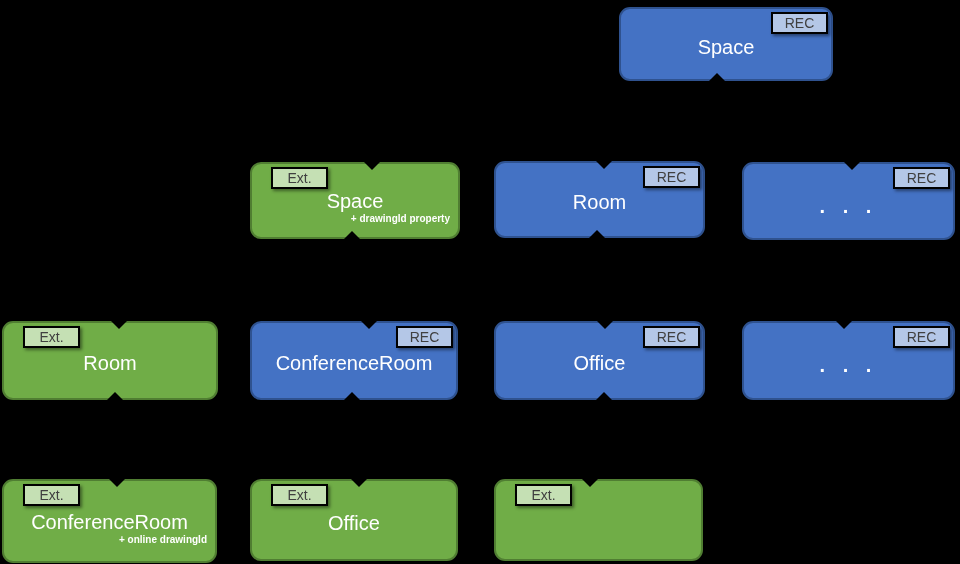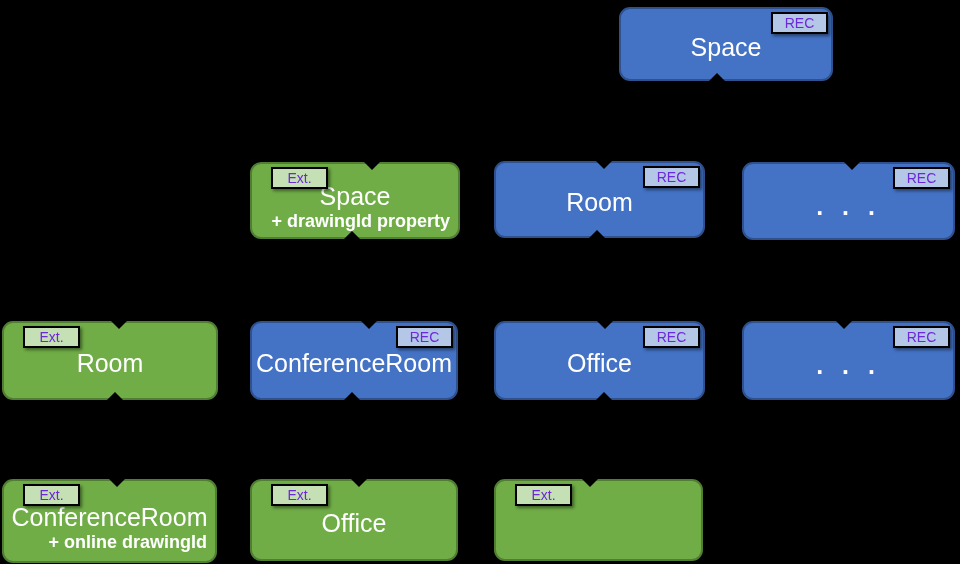--- a/index.html
+++ b/index.html
@@ -29,29 +29,29 @@
   }
   .node.blue {
     background: var(--rec-fill, #4472C4);
     border: 2px solid var(--rec-border, #2F528F);
   }
   .node.green {
     background: var(--ext-fill, #70AD47);
     border: 2px solid var(--ext-border, #507E32);
   }
   .label {
-    font-size: 25px;
+    font-size: 20px;
     line-height: 1.15;
     padding-top: 6px;
     text-align: center;
     white-space: nowrap;
   }
   .node.has-sub .label { padding-top: 14px; }
   .sublabel {
-    font-size: 18px;
+    font-size: 10px;
     font-weight: 600;
     line-height: 1.2;
     align-self: flex-end;
     padding-right: 8px;
     white-space: nowrap;
   }
   .node.dots .label {
     font-weight: bold;
     letter-spacing: 6px;
     padding-top: 10px;
@@ -59,21 +59,21 @@
   .badge {
     position: absolute;
     box-sizing: border-box;
     height: 22px;
     width: 57px;
     border: 2px solid var(--badge-border, #000000);
     display: flex;
     align-items: center;
     justify-content: center;
     font-size: 14px;
-    color: #6d28d9;
+    color: #404040;
     box-shadow: 2px 2px 3px rgba(0,0,0,0.45);
   }
   .badge.rec {
     top: 3px;
     right: 3px;
     background: var(--rec-badge-fill, #B4C7E7);
   }
   .badge.ext {
     top: 3px;
     left: 19px;

